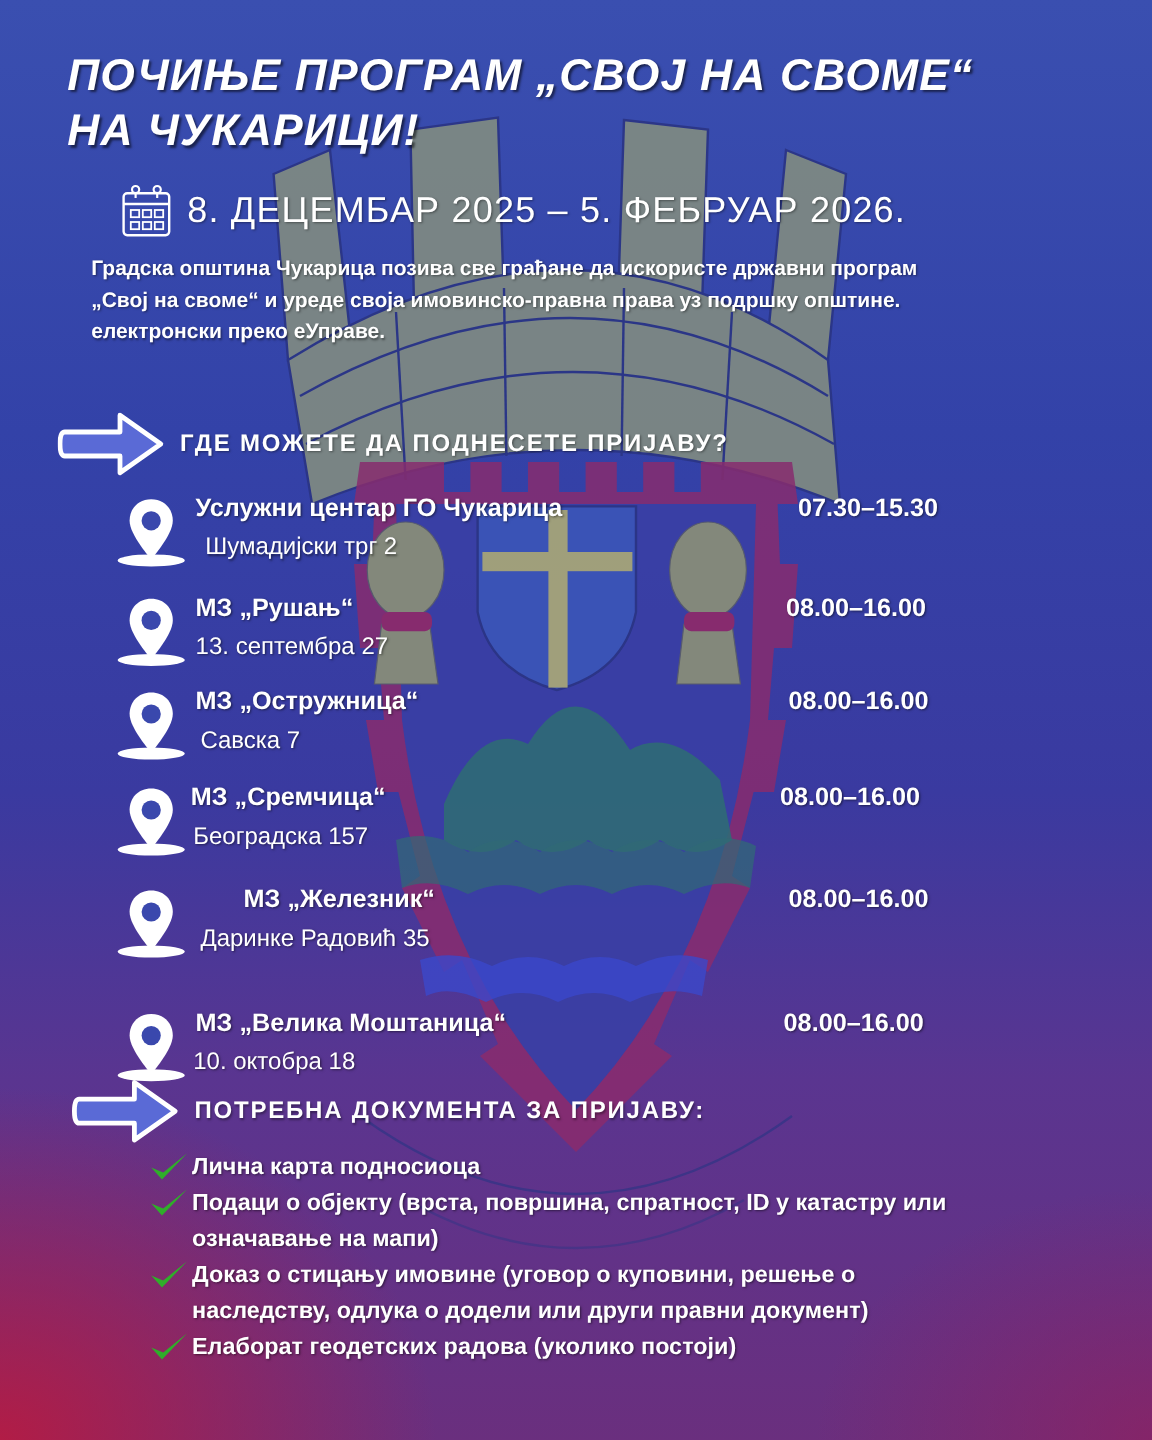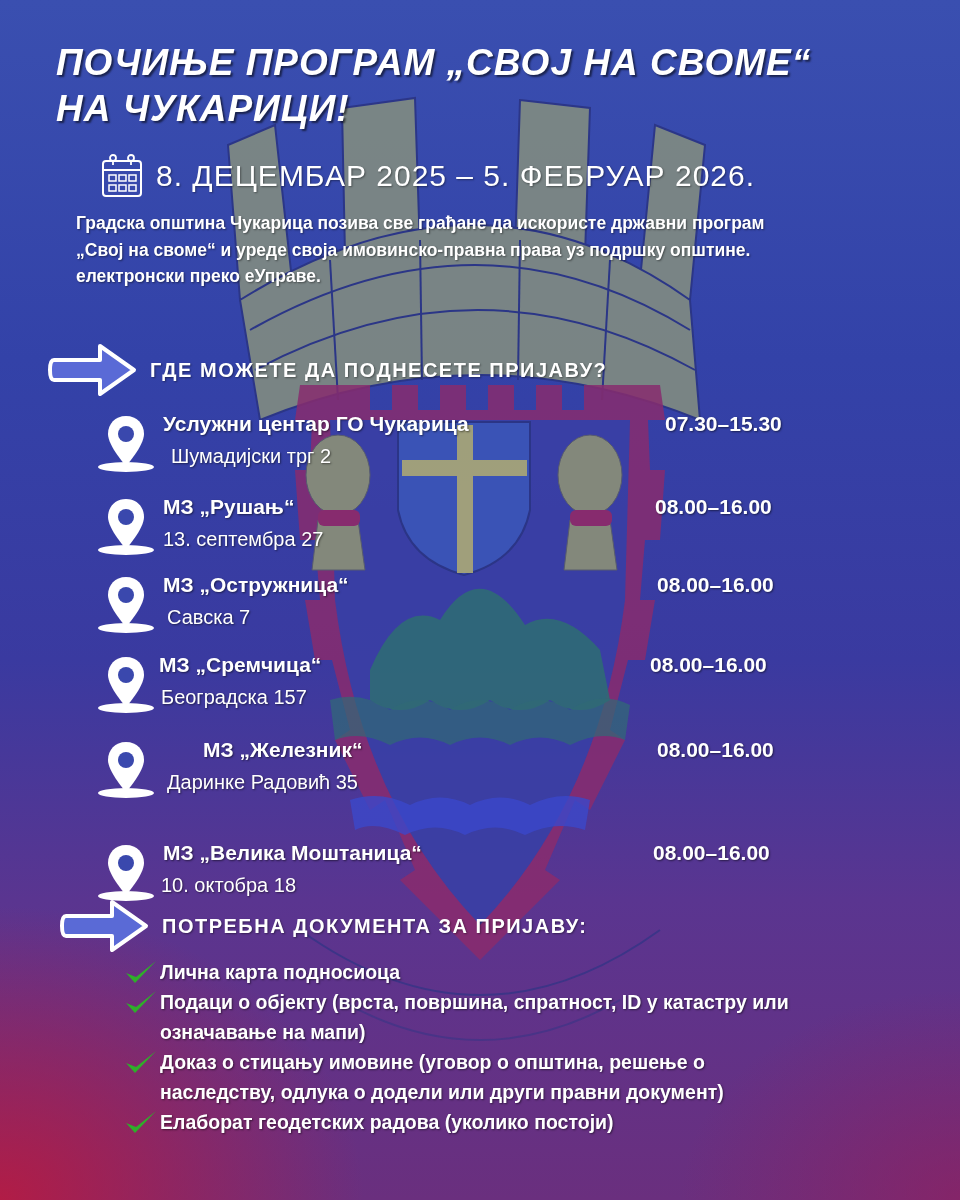--- a/index.html
+++ b/index.html
@@ -194,21 +194,21 @@
   <div class="doc" style="width:780px;">
     <svg class="check" width="38" height="28" viewBox="0 0 38 28">
         <path d="M4 14 L13 24 L34 2 L14 18 Z" fill="#2fae2a"></path>
       </svg>
     <span>Подаци о објекту (врста, површина, спратност, ID у катастру или означавање на мапи)</span>
   </div>
   <div class="doc" style="width:700px;">
     <svg class="check" width="38" height="28" viewBox="0 0 38 28">
         <path d="M4 14 L13 24 L34 2 L14 18 Z" fill="#2fae2a"></path>
       </svg>
-    <span>Доказ о стицању имовине (уговор о општина, решење о наследству, одлука о додели или други правни документ)</span>
+    <span>Доказ о стицању имовине (уговор о куповини, решење о наследству, одлука о додели или други правни документ)</span>
   </div>
   <div class="doc">
     <svg class="check" width="38" height="28" viewBox="0 0 38 28">
         <path d="M4 14 L13 24 L34 2 L14 18 Z" fill="#2fae2a"></path>
       </svg>
     <span>Елаборат геодетских радова (уколико постоји)</span>
   </div>
 </div>
 
 </body></html>

